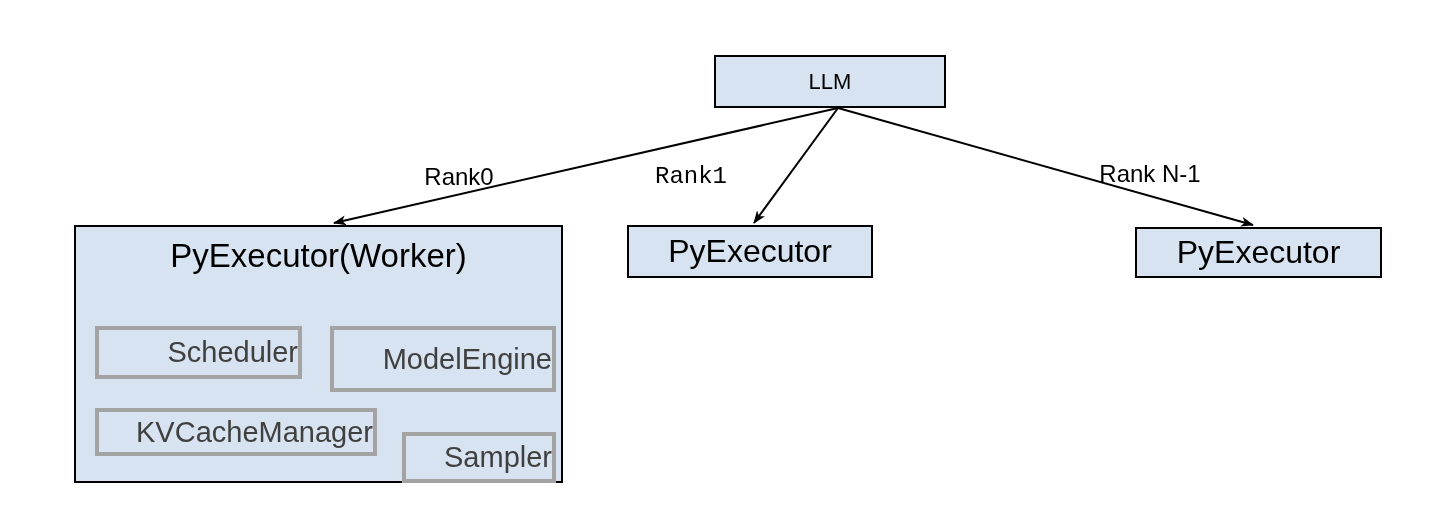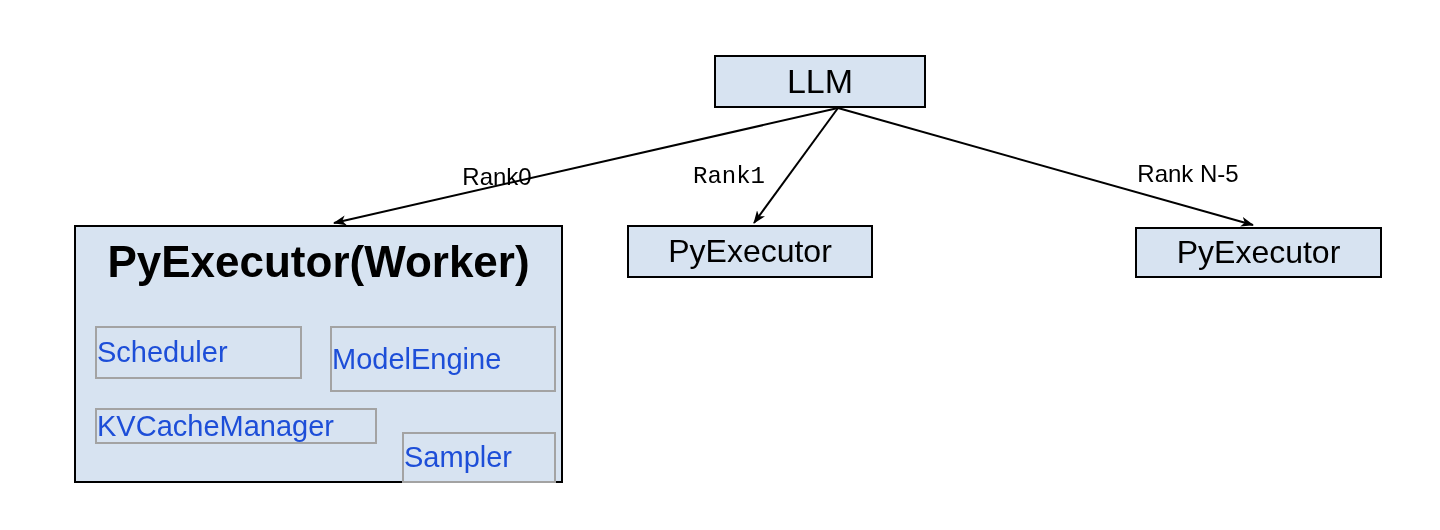--- a/index.html
+++ b/index.html
@@ -28,67 +28,65 @@
     box-sizing: border-box;
     background: #d7e3f1;
     border: 2px solid #000000;
     color: #000000;
     display: flex;
     align-items: center;
     justify-content: center;
     text-align: center;
   }
   .node-llm {
-    left: 714px; top: 55px; width: 212px; height: 53px;
-    font-size: 34px;
+    left: 714px; top: 55px; width: 232px; height: 53px;
+    font-size: 22px;
     text-align: right;
   }
   .node-worker {
     left: 74px; top: 225px; width: 489px; height: 258px;
     display: block;
   }
   .worker-title {
     position: absolute;
     left: 0; right: 0; top: 10px;
     text-align: center;
-    font-size: 44px;
+    font-size: 33px;
     color: #000000;
-    font-weight: bold;
   }
   .subnode {
     position: absolute;
     box-sizing: border-box;
     background: #d7e3f1;
-    border: 2px solid #a3a3a3;
-    color: #1d4ed8;
+    border: 4px solid #a3a3a3;
+    color: #404040;
     display: flex;
     align-items: center;
-    justify-content: flex-start;
+    justify-content: flex-end;
     font-size: 29px;
   }
   .sub-scheduler      { left: 19px;  top: 99px;  width: 207px; height: 53px; }
   .sub-modelengine    { left: 254px; top: 99px;  width: 226px; height: 66px; }
-  .sub-kvcachemanager { left: 19px;  top: 181px; width: 282px; height: 36px; }
+  .sub-kvcachemanager { left: 19px;  top: 181px; width: 282px; height: 48px; }
   .sub-sampler        { left: 326px; top: 181px; width: 154px; height: 51px; margin-top: 24px; }
   .node-pyexec-mid {
     left: 627px; top: 225px; width: 246px; height: 53px;
     font-size: 32px;
   }
   .node-pyexec-right {
     left: 1135px; top: 227px; width: 247px; height: 51px;
     font-size: 32px;
   }
   .edge-label {
     position: absolute;
     transform: translate(-50%, -50%);
     font-size: 24px;
     color: #000000;
     white-space: nowrap;
     background: transparent;
-    margin-left: 38px;
   }
   .lbl-rank0  { left: 459px;  top: 177px; }
   .lbl-rank1  { left: 691px;  top: 176px; font-family: Liberation Mono, monospace; }
   .lbl-rankn  { left: 1150px; top: 174px; }
 </style>
 </head>
 <body>
 
 <div class="canvas">
 
@@ -102,21 +100,21 @@
     <line x1="838" y1="108" x2="754" y2="223" stroke="#000000" stroke-width="2" marker-end="url(#arrowhead)"></line>
     <line x1="838" y1="108" x2="1253" y2="225" stroke="#000000" stroke-width="2" marker-end="url(#arrowhead)"></line>
   </svg>
 
   <div class="node node-llm">
     <span>LLM</span>
   </div>
 
   <span class="edge-label lbl-rank0">Rank0</span>
   <span class="edge-label lbl-rank1">Rank1</span>
-  <span class="edge-label lbl-rankn">Rank N-5</span>
+  <span class="edge-label lbl-rankn">Rank N-1</span>
 
   <div class="node node-worker">
     <div class="worker-title">PyExecutor(Worker)</div>
 
     <div class="subnode sub-scheduler">
       <span>Scheduler</span>
     </div>
 
     <div class="subnode sub-modelengine">
       <span>ModelEngine</span>

